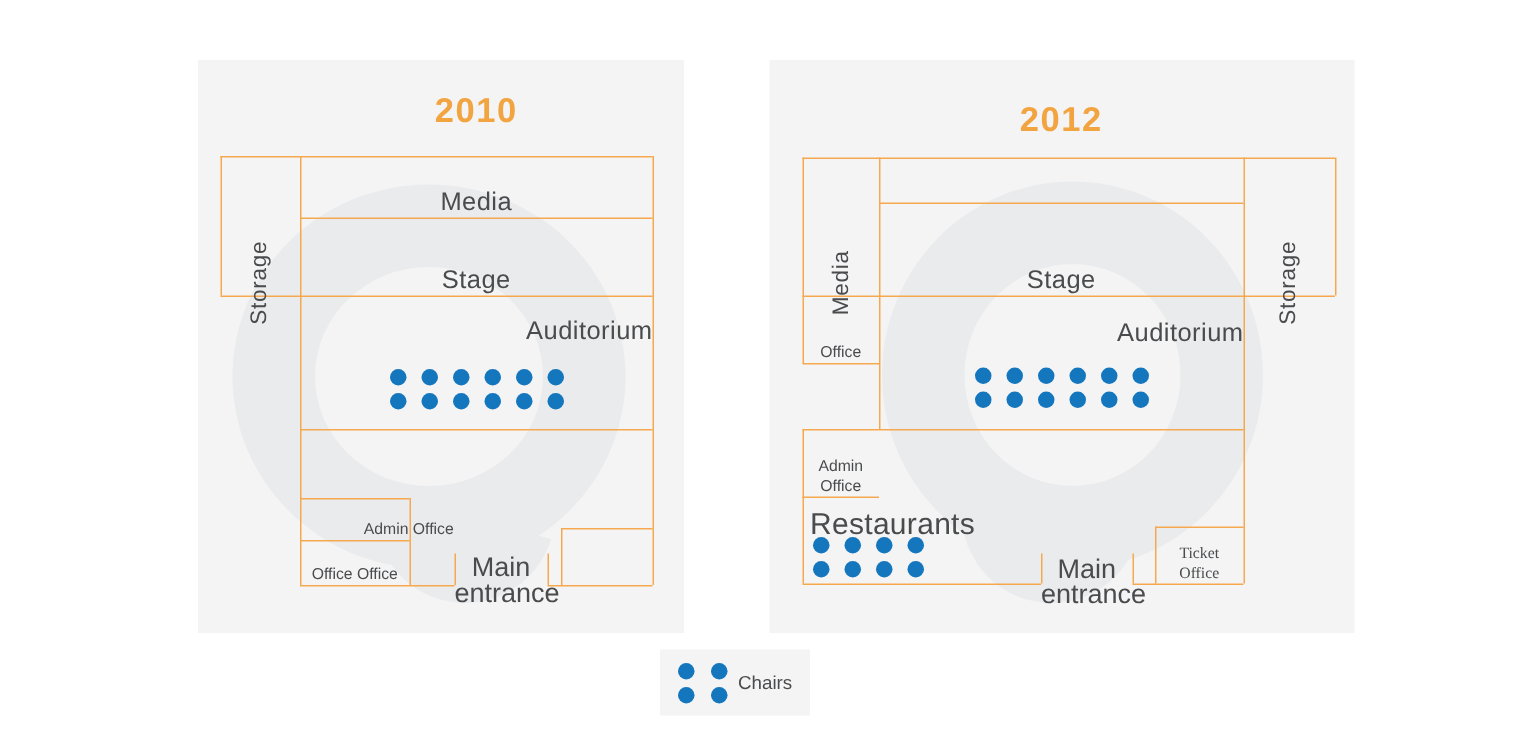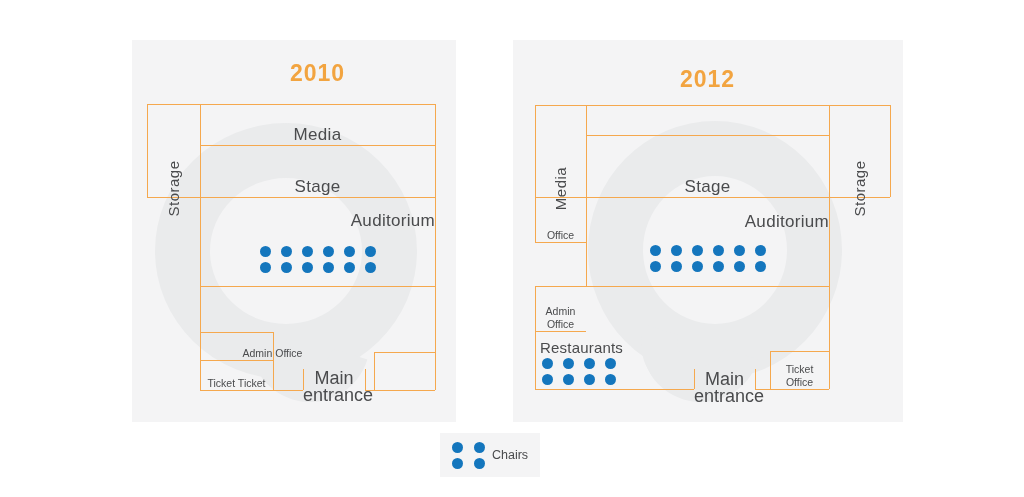--- a/index.html
+++ b/index.html
@@ -21,21 +21,21 @@
   
   .plan-title{position:absolute;text-align:center;color:var(--title);font-size:23px;
               font-weight:600;letter-spacing:1px;z-index:3;}
   .room{position:absolute;display:flex;align-items:flex-end;justify-content:center;
         color:var(--room-text);font-size:17px;letter-spacing:.3px;z-index:3;}
   .room.small{font-size:10.5px;letter-spacing:0;line-height:13px;text-align:center;}
   .room.vert span{transform:rotate(-90deg);white-space:nowrap;font-size:15px;letter-spacing:.5px;}
   .room.block{flex-direction:column;justify-content:flex-start;}
   .entrance{position:absolute;text-align:center;color:var(--room-text);font-size:18px;
             line-height:16.5px;z-index:3;}
-  .restaurants-label{position:absolute;color:var(--room-text);font-size:15px;
+  .restaurants-label{position:absolute;color:var(--room-text);font-size:20px;
                      letter-spacing:.2px;z-index:3;}
   
   .dots{position:absolute;display:flex;flex-direction:column;gap:5px;align-items:center;z-index:3;}
   .dots.left{align-items:flex-start;}
   .dot-row{display:flex;gap:10px;}
   .chair-dot{width:11px;height:11px;border-radius:50%;background:var(--chair);}
   
   .legend{position:absolute;left:440px;top:433px;width:100px;height:44px;background:var(--panel-bg);
           display:flex;align-items:center;padding-left:12px;z-index:3;}
   .legend .dots{position:static;gap:5px;}
@@ -96,21 +96,21 @@
         <span class="chair-dot"></span>
         <span class="chair-dot"></span>
         <span class="chair-dot"></span>
         <span class="chair-dot"></span>
       </div>
     </div>
   <div class="room small" style="left:68px;top:292px;width:73px;height:28px;margin-left:36px;">
     <span>Admin Office</span>
   </div>
   <div class="room small" style="left:68px;top:320px;width:73px;height:30px;">
-    <span>Ticket Ticket</span>
+    <span>Office Office</span>
   </div>
   <div class="entrance" style="left:171px;top:330px;width:62px;">
     <div>Main</div>
     <div>entrance</div>
   </div>
 </section>
 
 <section class="panel" style="left:513px;top:40px;width:390px;height:382px;">
   <div class="wm-ring" style="left:75px;top:81px;width:254px;height:258px;"></div>
   <div class="wm-tail" style="left:128px;top:242px;"></div>
@@ -183,21 +183,21 @@
         <span class="chair-dot"></span>
         <span class="chair-dot"></span>
       </div>
       <div class="dot-row">
         <span class="chair-dot"></span>
         <span class="chair-dot"></span>
         <span class="chair-dot"></span>
         <span class="chair-dot"></span>
       </div>
     </div>
-  <div class="room small" style="left:257px;top:311px;width:59px;height:38px;">
+  <div class="room small" style="left:257px;top:311px;width:59px;height:38px;font-family:Liberation Serif, serif;">
     <span>
       <span style="display:block">Ticket</span>
       <span style="display:block">Office</span>
     </span>
   </div>
   <div class="entrance" style="left:181px;top:331px;width:61px;">
     <div>Main</div>
     <div>entrance</div>
   </div>
 </section>

